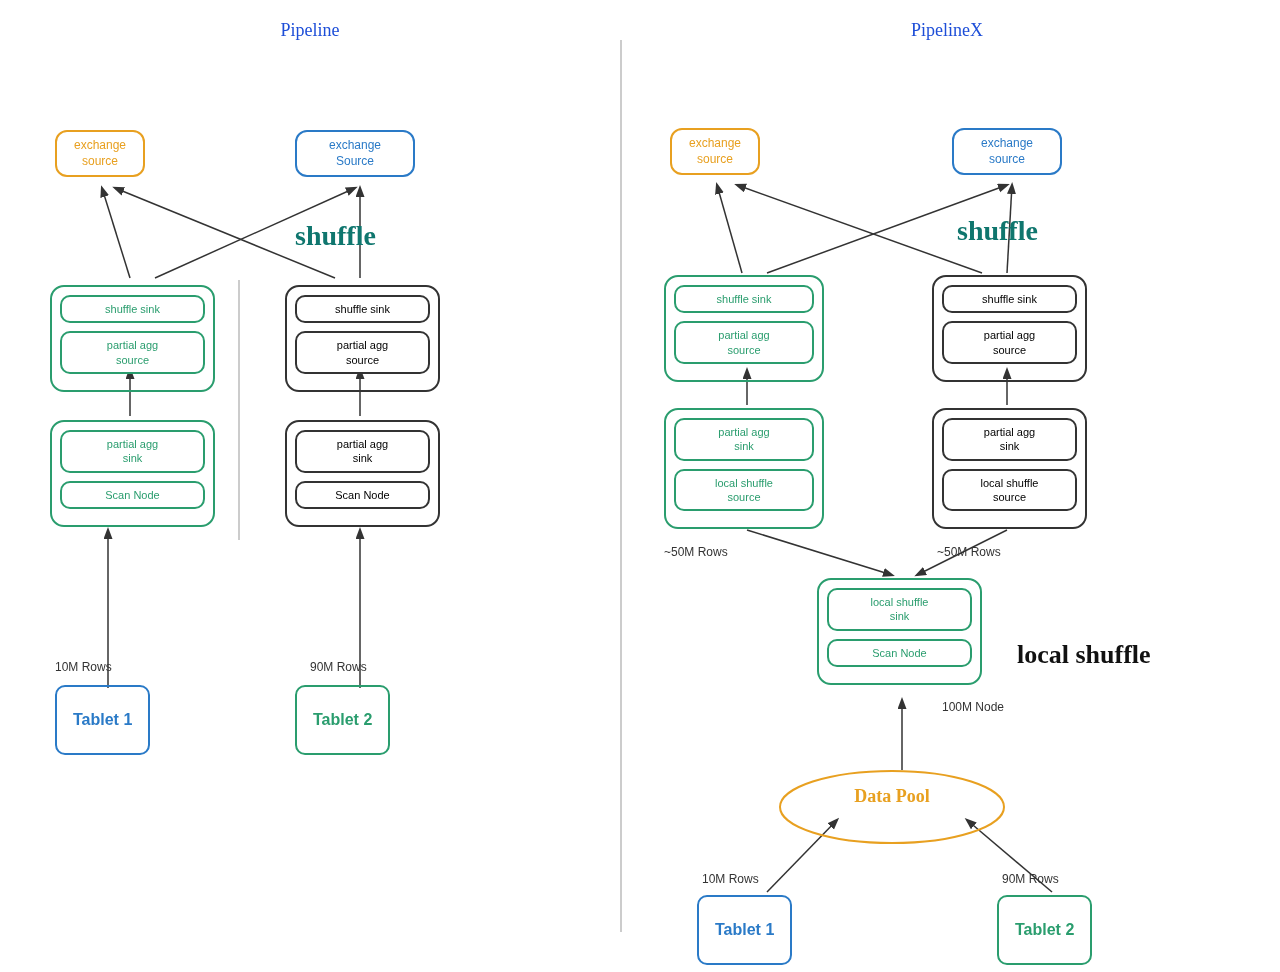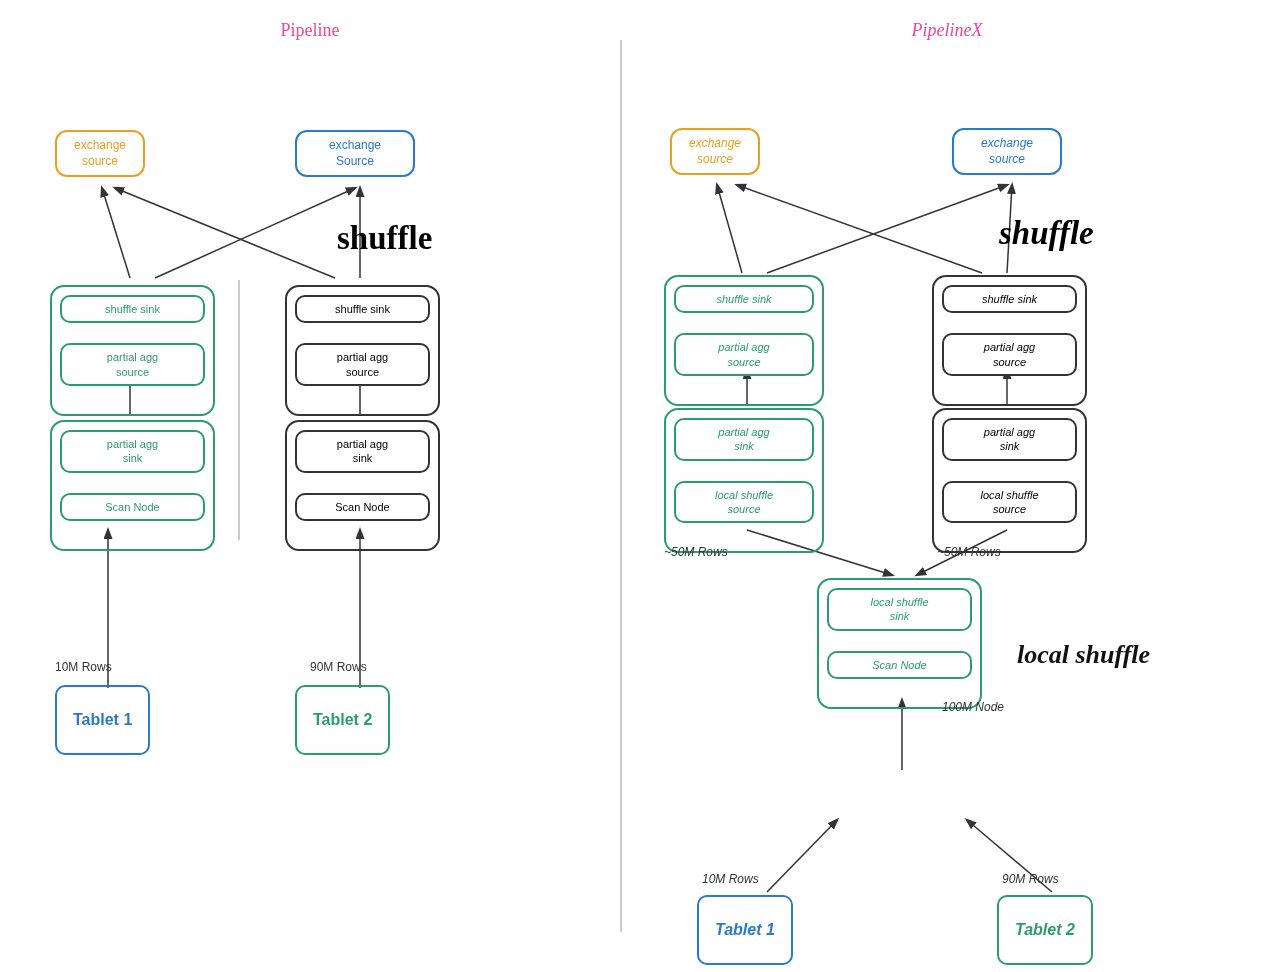--- a/index.html
+++ b/index.html
@@ -28,21 +28,21 @@
     .divider {
       width: 2px;
       background: #ccc;
       margin: 40px 0;
     }
 
     .panel-title {
       text-align: center;
       font-size: 18px;
       font-weight: 400;
-      color: #ec4899;
+      color: #1d4ed8;
       font-family: 'Georgia', serif;
       margin-bottom: 10px;
     }
 
     
     .node-box {
       border-radius: 12px;
       padding: 6px 10px;
       text-align: center;
       font-size: 12px;
@@ -63,35 +63,34 @@
     .green-text { color: #2a9d6e; }
     .orange-text { color: #e8a020; }
     .blue-text { color: #2a7ac7; }
 
     .inner-node {
       border-radius: 10px;
       padding: 5px 8px;
       text-align: center;
       font-size: 11px;
       line-height: 1.3;
-      margin-bottom: 20px;
+      margin-bottom: 8px;
       background: #fff;
     }
 
     .handwritten {
       font-family: 'Segoe UI', cursive, sans-serif;
     }
 
     .shuffle-label {
-      font-size: 33px;
+      font-size: 28px;
       font-weight: bold;
       font-family: 'Georgia', serif;
-      color: #000000;
-      position: absolute;
-      margin-left: 42px;
+      color: #0f766e;
+      position: absolute;
     }
 
     .local-shuffle-label {
       font-size: 26px;
       font-weight: bold;
       font-family: 'Georgia', serif;
       color: #111;
       position: absolute;
     }
 
@@ -198,21 +197,21 @@
 
     <div class="rows-label" style="left:310px; top:660px;">90M Rows</div>
     <div class="tablet-box green-border green-text" style="left:295px; top:685px;">
       Tablet 2
     </div>
 
   </div>
 
   <div class="divider"></div>
 
-  <div class="panel" style="position:relative; width:650px; flex:none;font-style:italic;">
+  <div class="panel" style="position:relative; width:650px; flex:none;">
 
     <div class="panel-title">PipelineX</div>
 
     <svg class="arrows-svg" viewBox="0 0 650 972" xmlns="http://www.w3.org/2000/svg">
       <defs>
         <marker id="arr2" markerWidth="8" markerHeight="8" refX="6" refY="3" orient="auto">
           <path d="M0,0 L0,6 L8,3 z" fill="#333"></path>
         </marker>
       </defs>
 
@@ -274,20 +273,26 @@
 
     <div class="node-group green-border" style="left:195px; top:578px; width:165px;">
       <div class="inner-node green-border green-text handwritten">local shuffle<br>sink</div>
       <div class="inner-node green-border green-text handwritten">Scan Node</div>
     </div>
 
     <div class="rows-label" style="left:320px; top:700px;">100M Node</div>
 
     <div class="local-shuffle-label" style="left:395px; top:640px;">local shuffle</div>
 
+    <div class="data-pool-ellipse" style="left:155px; top:770px; width:230px; height:75px;">
+      <svg width="230" height="75" viewBox="0 0 230 75">
+        <ellipse cx="115" cy="37" rx="112" ry="36" fill="none" stroke="#e8a020" stroke-width="2"></ellipse>
+        <text x="115" y="32" text-anchor="middle" font-size="18" font-family="Georgia,serif" fill="#e8a020" font-weight="bold">Data Pool</text>
+      </svg>
+    </div>
 
     <div class="rows-label" style="left:80px; top:872px;">10M Rows</div>
     <div class="tablet-box blue-border blue-text" style="left:75px; top:895px;">
       Tablet 1
     </div>
 
     <div class="rows-label" style="left:380px; top:872px;">90M Rows</div>
     <div class="tablet-box green-border green-text" style="left:375px; top:895px;">
       Tablet 2
     </div>

